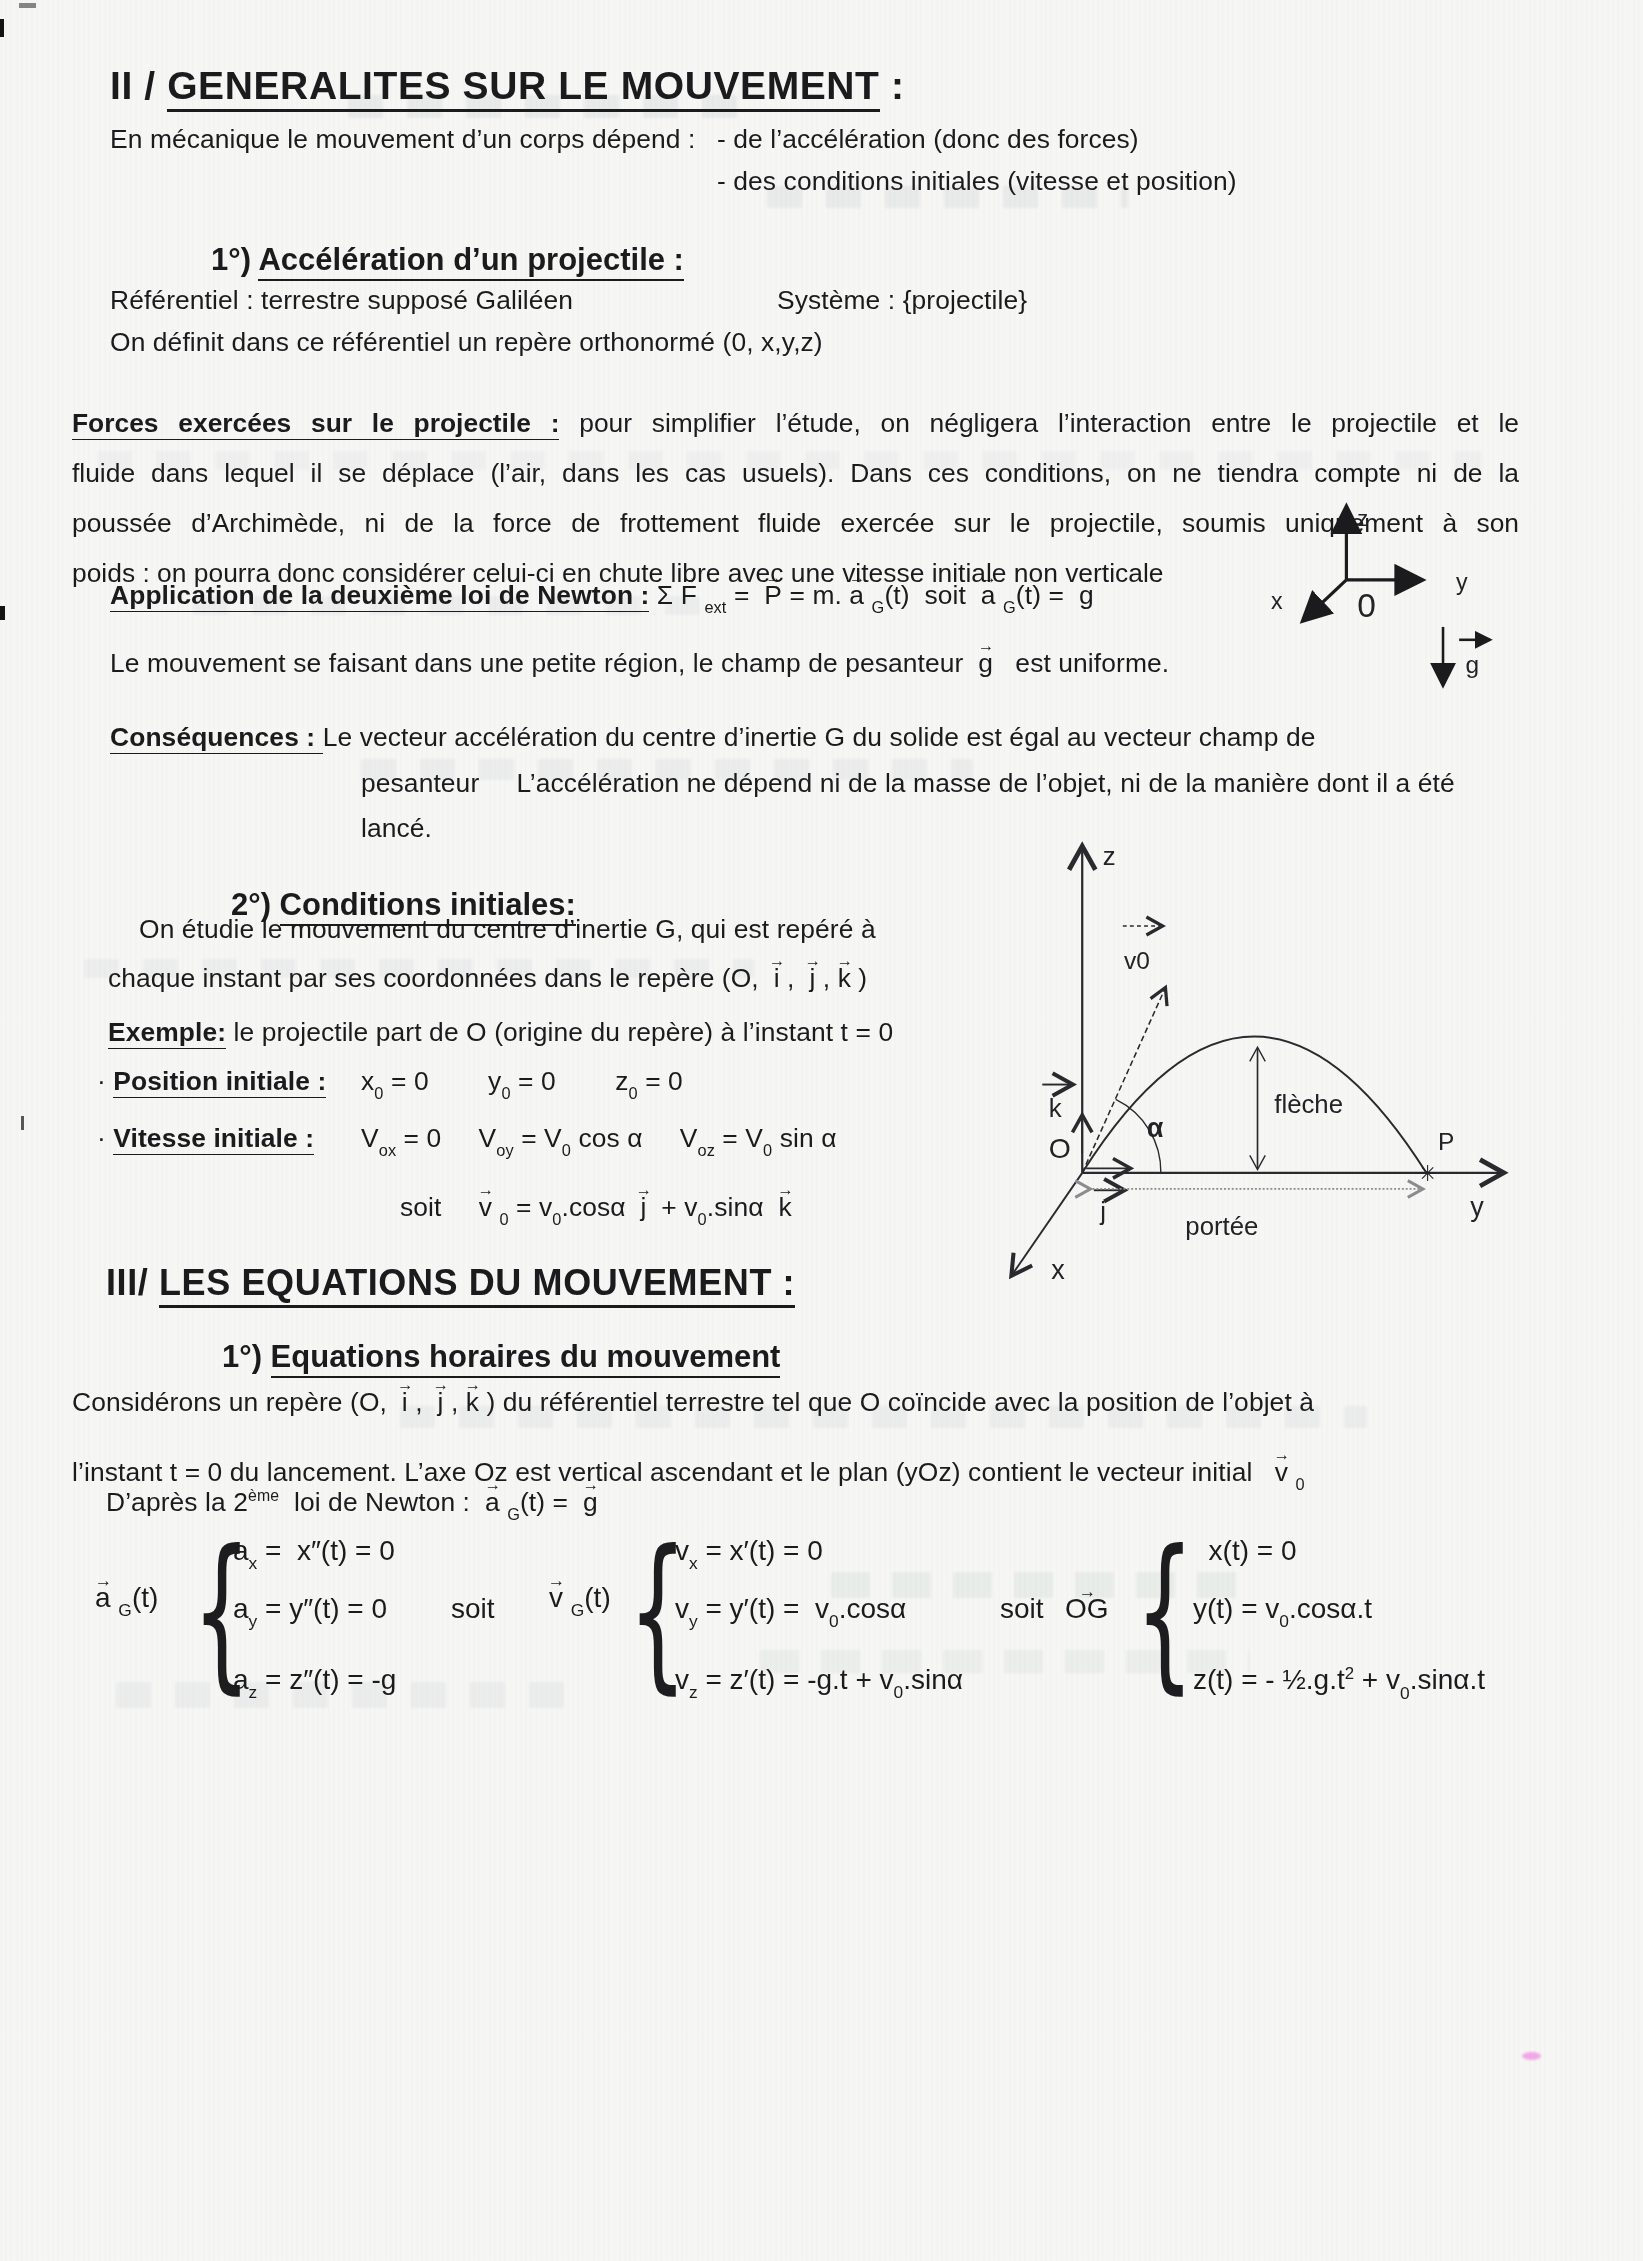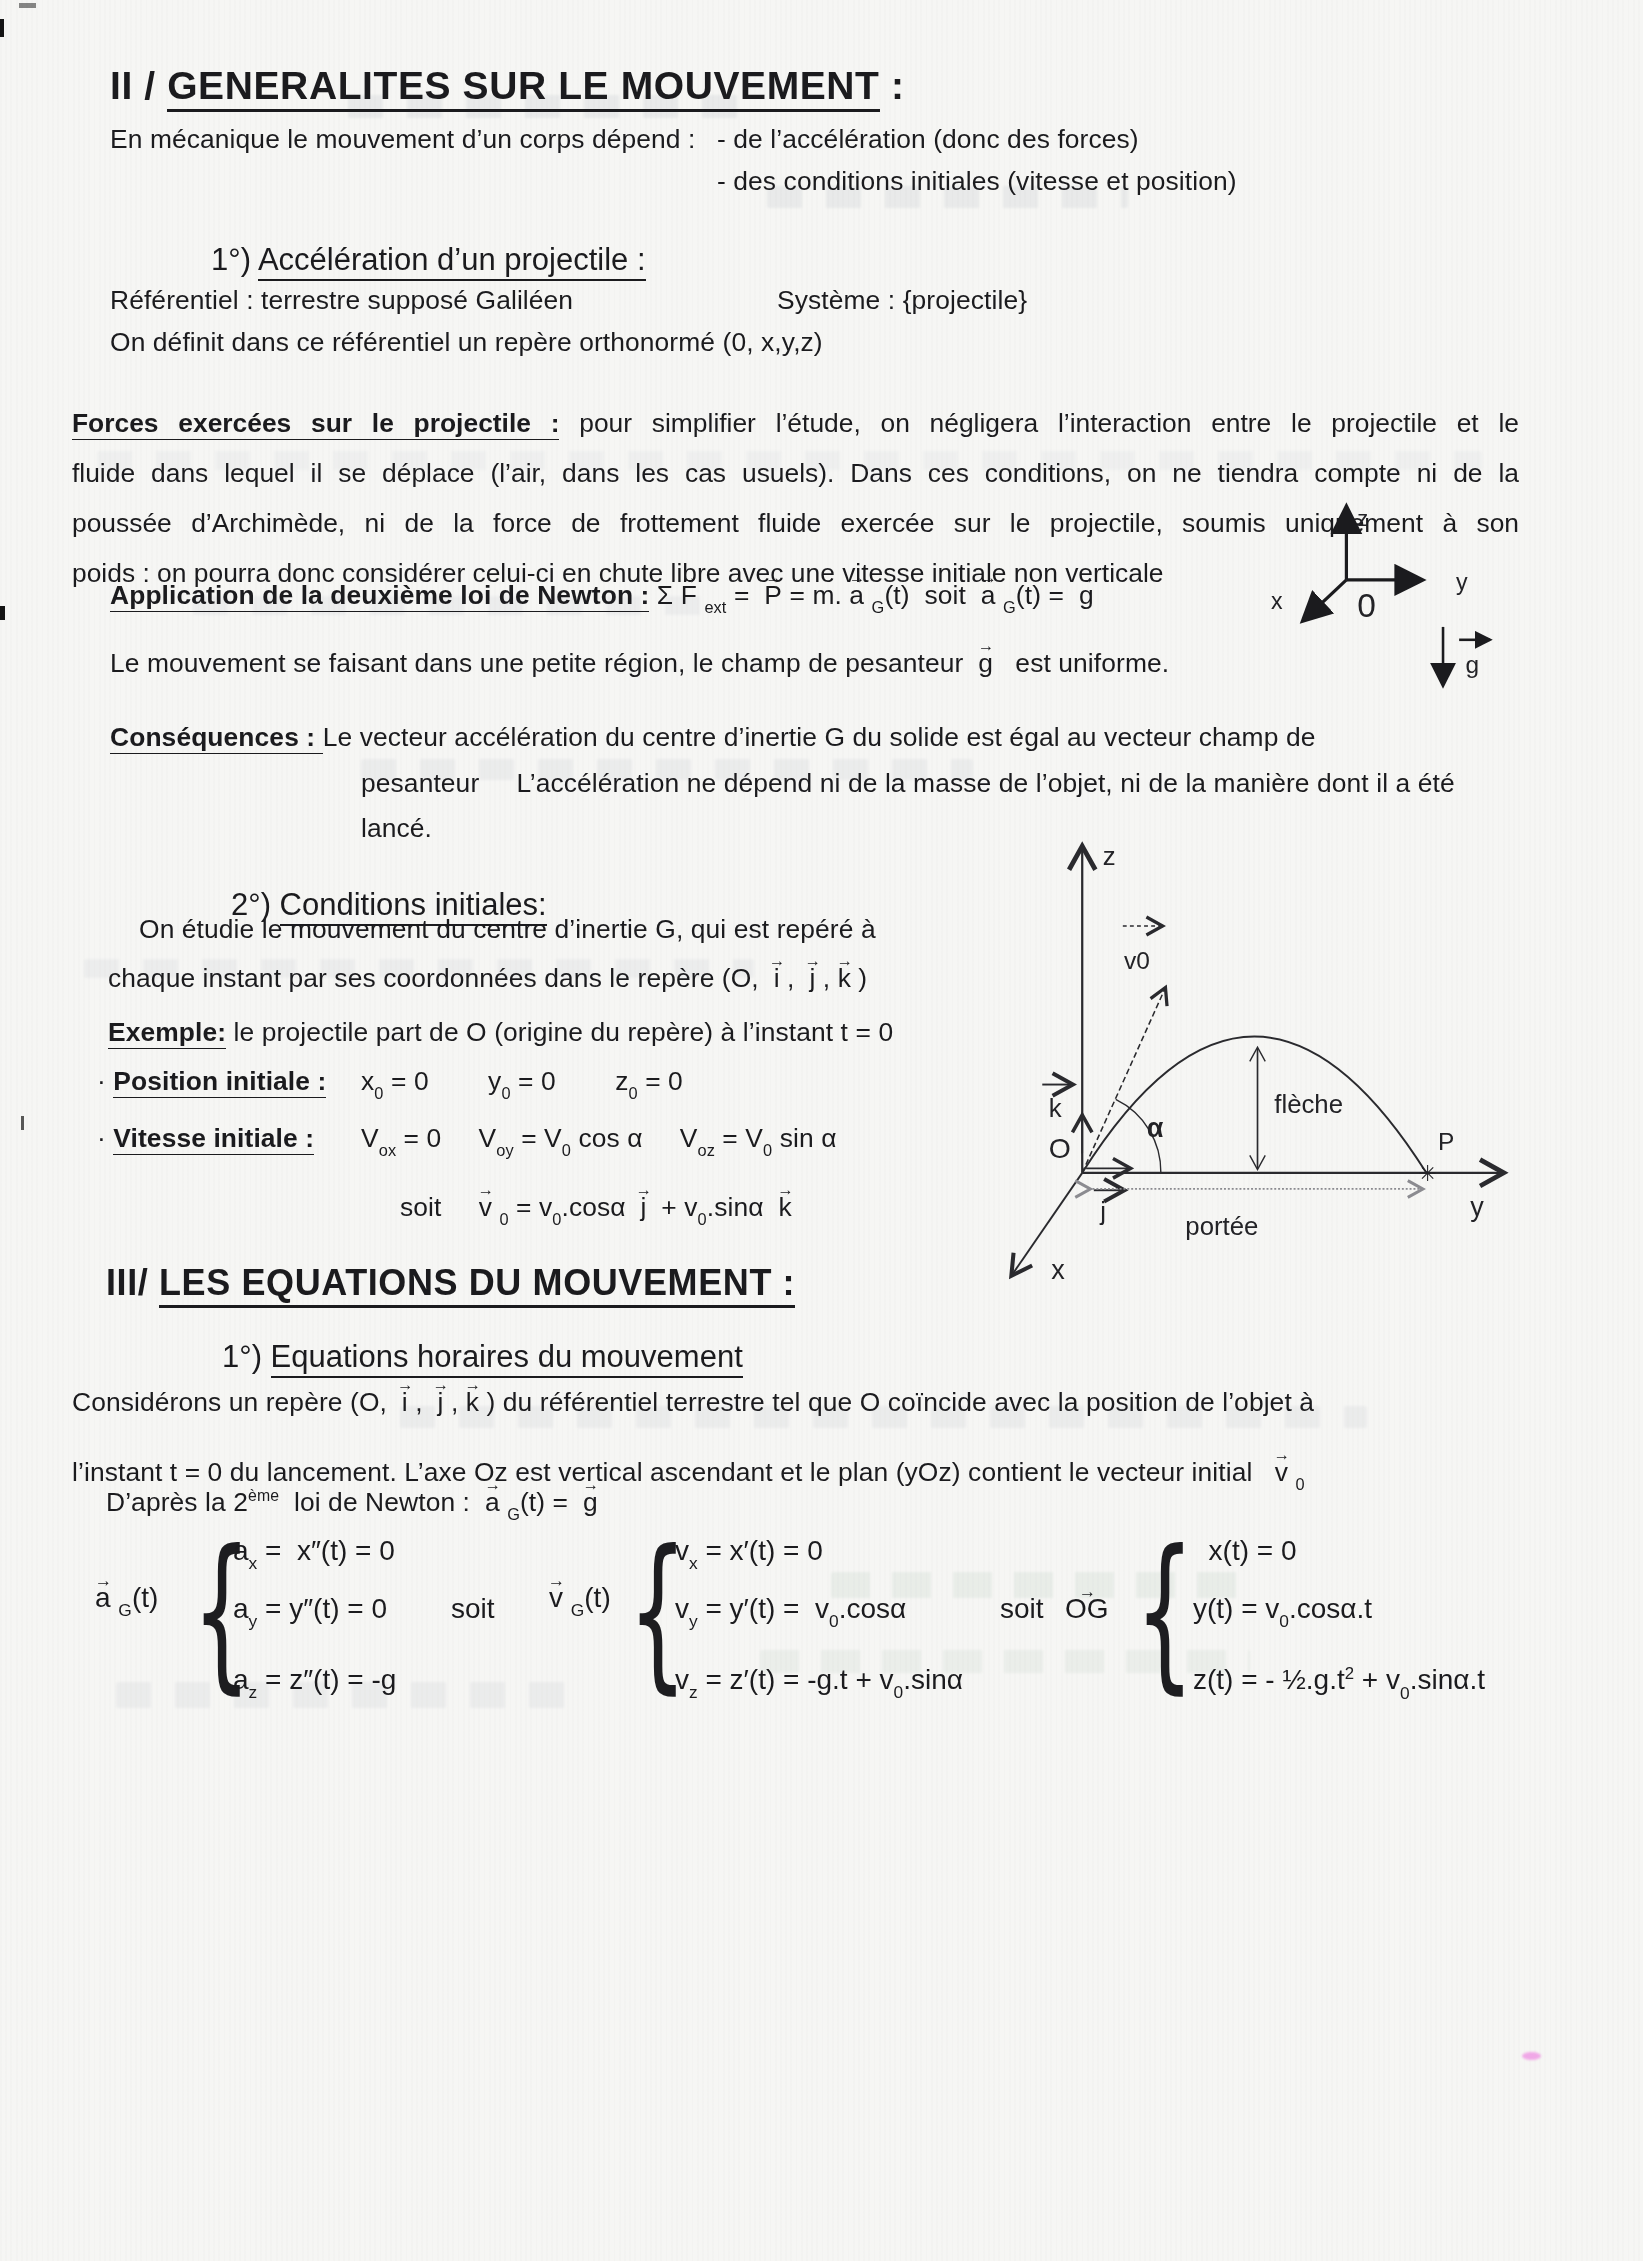--- a/index.html
+++ b/index.html
@@ -8,21 +8,21 @@
   .page{position:absolute;inset:0;overflow:hidden;
         background:
           repeating-linear-gradient(90deg, rgba(0,0,0,0.012) 0 1.9px, rgba(0,0,0,0) 1.9px 5.2px),
           #f6f6f4;}
   .abs{position:absolute;}
   .line{font-size:26.4px;letter-spacing:0.1px;white-space:nowrap;}
   .keepsp{white-space:pre;}
   .u{border-bottom:2.6px solid #1b1b1e;padding-bottom:1.9px;}
   .title{font-size:39px;font-weight:bold;letter-spacing:0.6px;}
   .title .u{border-bottom-width:3.9px;}
-  .h2{font-size:31px;font-weight:normal;}
+  .h2{font-size:31px;font-weight:bold;}
   .h2 .u{border-bottom-width:2.6px;}
   .lbl-u{border-bottom:1.9px solid #1b1b1e;padding-bottom:1.3px;font-weight:bold;}
   .para{width:1447px;}
   .jline{text-align:justify;text-align-last:justify;line-height:50px;font-size:26.4px;}
   .nline{line-height:50px;font-size:26.4px;white-space:nowrap;}
   v{display:inline-block;position:relative;font-style:normal;}
   v::after{content:"→";position:absolute;left:50%;transform:translateX(-50%);
            top:-0.72em;font-size:0.62em;letter-spacing:-0.6px;}
   sub{font-size:.62em;position:relative;bottom:-0.15em;}
   sup{font-size:.6em;vertical-align:super;}

